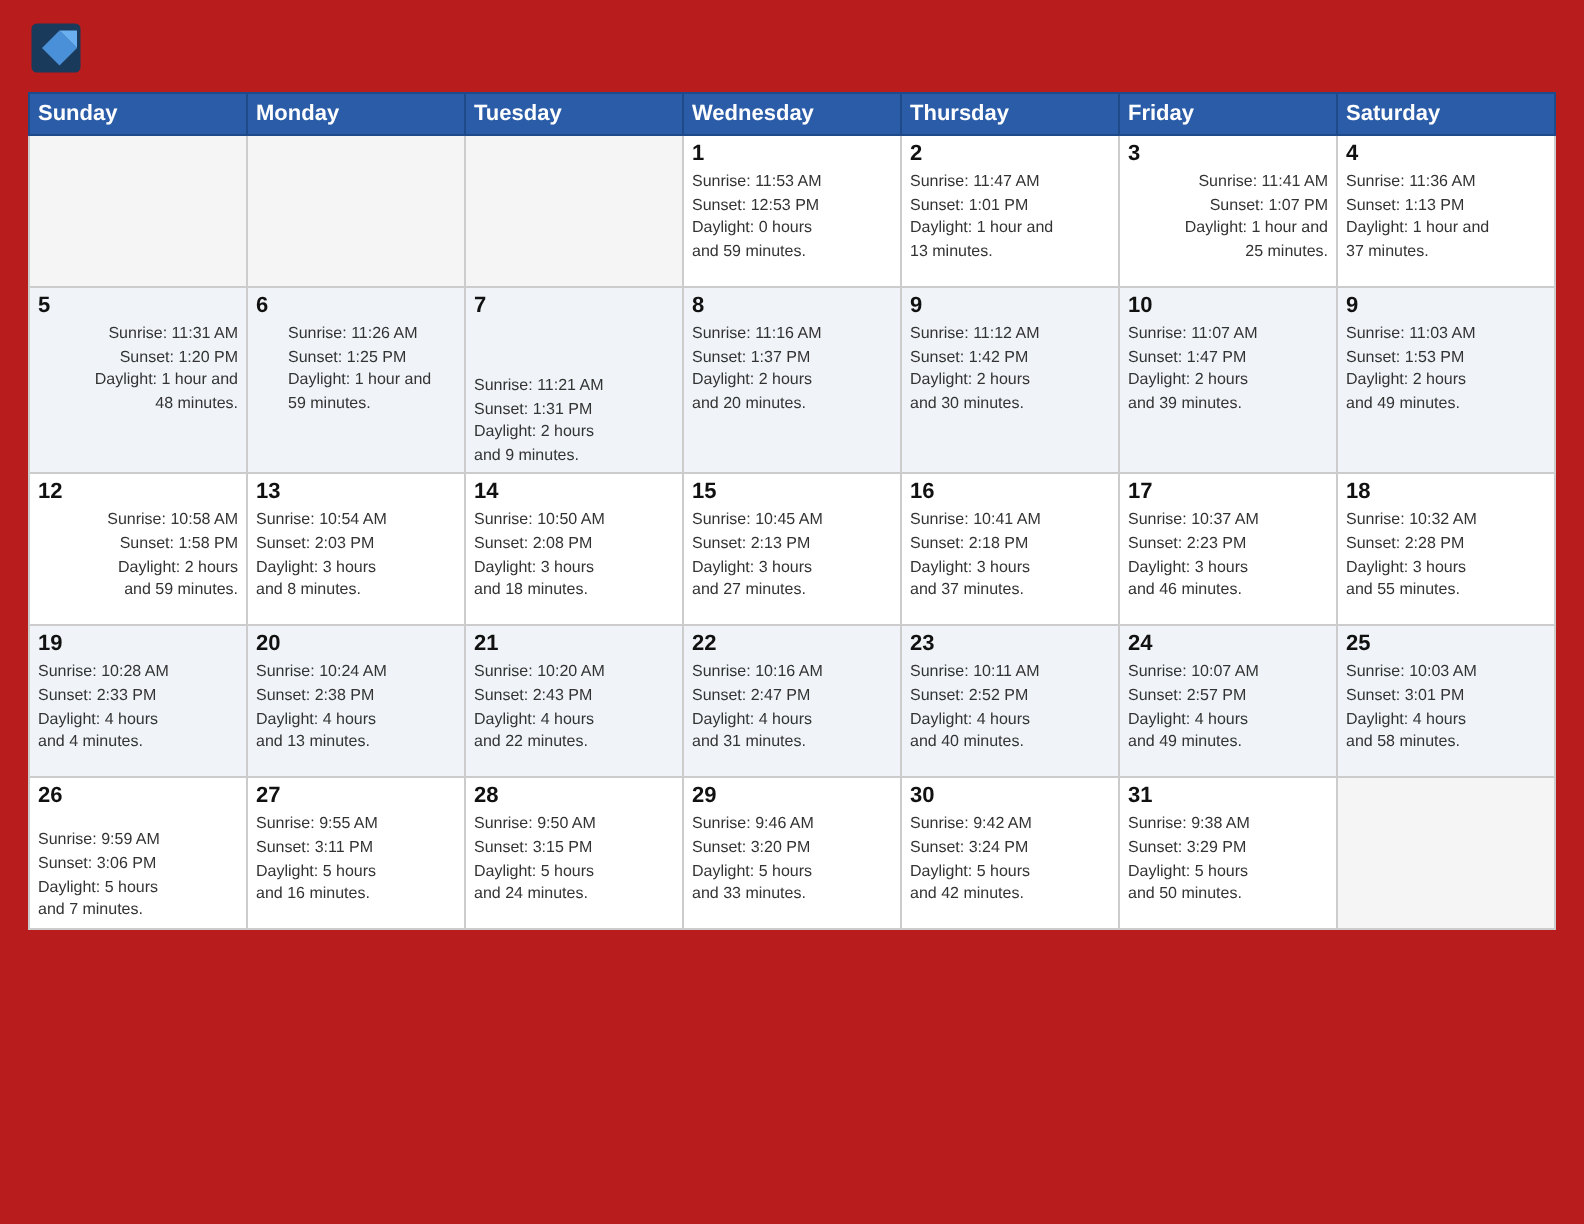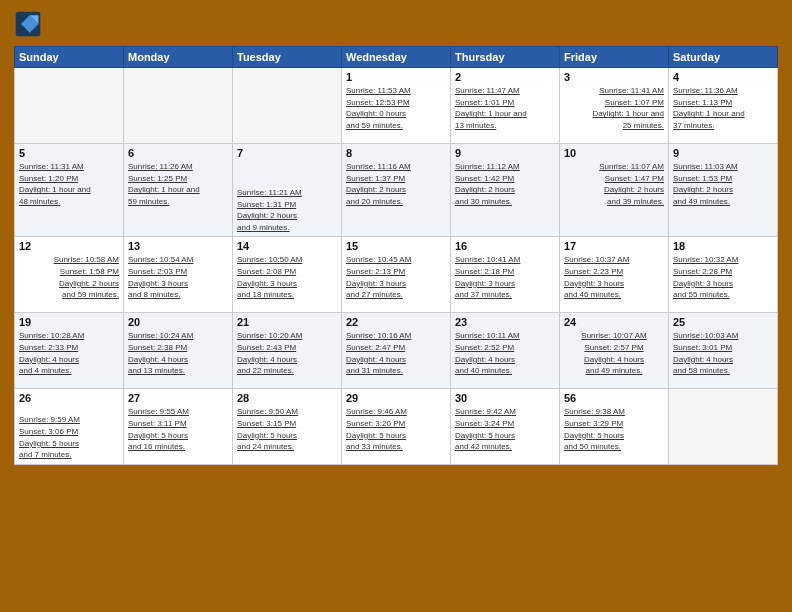--- a/index.html
+++ b/index.html
@@ -6,21 +6,21 @@
     body {
       font-family: Arial, sans-serif;
       background: #fff;
       width: 792px;
       height: 612px;
       overflow: hidden;
     }
     .page {
       width: 792px;
       height: 612px;
-      background: #a16207;
+      background: #b91c1c;
       padding: 10px 14px 10px 14px;
     }
     .header {
       display: flex;
       justify-content: space-between;
       align-items: flex-start;
       margin-bottom: 8px;
     }
     .logo {
       display: flex;
@@ -72,21 +72,20 @@
     .day-number {
       font-size: 11px;
       font-weight: bold;
       margin-bottom: 2px;
       color: #111;
     }
     .day-info {
       font-size: 8px;
       line-height: 1.45;
       color: #333;
-      text-decoration: underline;
     }
     .row-alt td {
       background: #f0f4f8;
     }
   </style>
 </head>
 <body>
 
 <div class="page">
   <div class="header">
@@ -149,28 +148,28 @@
             <div class="day-number">4</div>
             <div class="day-info" style="white-space: pre-line;">Sunrise: 11:36 AM
 Sunset: 1:13 PM
 Daylight: 1 hour and
 37 minutes.</div>
           </td>
         </tr>
         <tr class="row-alt">
           <td>
             <div class="day-number">5</div>
-            <div class="day-info" style="white-space: pre-line;">Sunrise: 11:31 AM
+            <div class="day-info" style="white-space: pre-line; text-align: right;">Sunrise: 11:31 AM
 Sunset: 1:20 PM
 Daylight: 1 hour and
 48 minutes.</div>
           </td>
           <td>
             <div class="day-number">6</div>
-            <div class="day-info" style="white-space: pre-line;">Sunrise: 11:26 AM
+            <div class="day-info" style="white-space: pre-line; margin-left: 16px;">Sunrise: 11:26 AM
 Sunset: 1:25 PM
 Daylight: 1 hour and
 59 minutes.</div>
           </td>
           <td>
             <div class="day-number">7</div>
             <div class="day-info" style="white-space: pre-line; margin-top: 28px;">Sunrise: 11:21 AM
 Sunset: 1:31 PM
 Daylight: 2 hours
 and 9 minutes.</div>
@@ -184,21 +183,21 @@
           </td>
           <td>
             <div class="day-number">9</div>
             <div class="day-info" style="white-space: pre-line;">Sunrise: 11:12 AM
 Sunset: 1:42 PM
 Daylight: 2 hours
 and 30 minutes.</div>
           </td>
           <td>
             <div class="day-number">10</div>
-            <div class="day-info" style="white-space: pre-line; text-align: right;">Sunrise: 11:07 AM
+            <div class="day-info" style="white-space: pre-line;">Sunrise: 11:07 AM
 Sunset: 1:47 PM
 Daylight: 2 hours
 and 39 minutes.</div>
           </td>
           <td>
             <div class="day-number">9</div>
             <div class="day-info" style="white-space: pre-line;">Sunrise: 11:03 AM
 Sunset: 1:53 PM
 Daylight: 2 hours
 and 49 minutes.</div>
@@ -286,21 +285,21 @@
           </td>
           <td>
             <div class="day-number">23</div>
             <div class="day-info" style="white-space: pre-line;">Sunrise: 10:11 AM
 Sunset: 2:52 PM
 Daylight: 4 hours
 and 40 minutes.</div>
           </td>
           <td>
             <div class="day-number">24</div>
-            <div class="day-info" style="white-space: pre-line; text-align: center;">Sunrise: 10:07 AM
+            <div class="day-info" style="white-space: pre-line;">Sunrise: 10:07 AM
 Sunset: 2:57 PM
 Daylight: 4 hours
 and 49 minutes.</div>
           </td>
           <td>
             <div class="day-number">25</div>
             <div class="day-info" style="white-space: pre-line;">Sunrise: 10:03 AM
 Sunset: 3:01 PM
 Daylight: 4 hours
 and 58 minutes.</div>
@@ -336,21 +335,21 @@
 and 33 minutes.</div>
           </td>
           <td>
             <div class="day-number">30</div>
             <div class="day-info" style="white-space: pre-line;">Sunrise: 9:42 AM
 Sunset: 3:24 PM
 Daylight: 5 hours
 and 42 minutes.</div>
           </td>
           <td>
-            <div class="day-number">56</div>
+            <div class="day-number">31</div>
             <div class="day-info" style="white-space: pre-line;">Sunrise: 9:38 AM
 Sunset: 3:29 PM
 Daylight: 5 hours
 and 50 minutes.</div>
           </td>
           <td class="empty"></td>
         </tr>
       </tbody>
   </table>
 </div>

